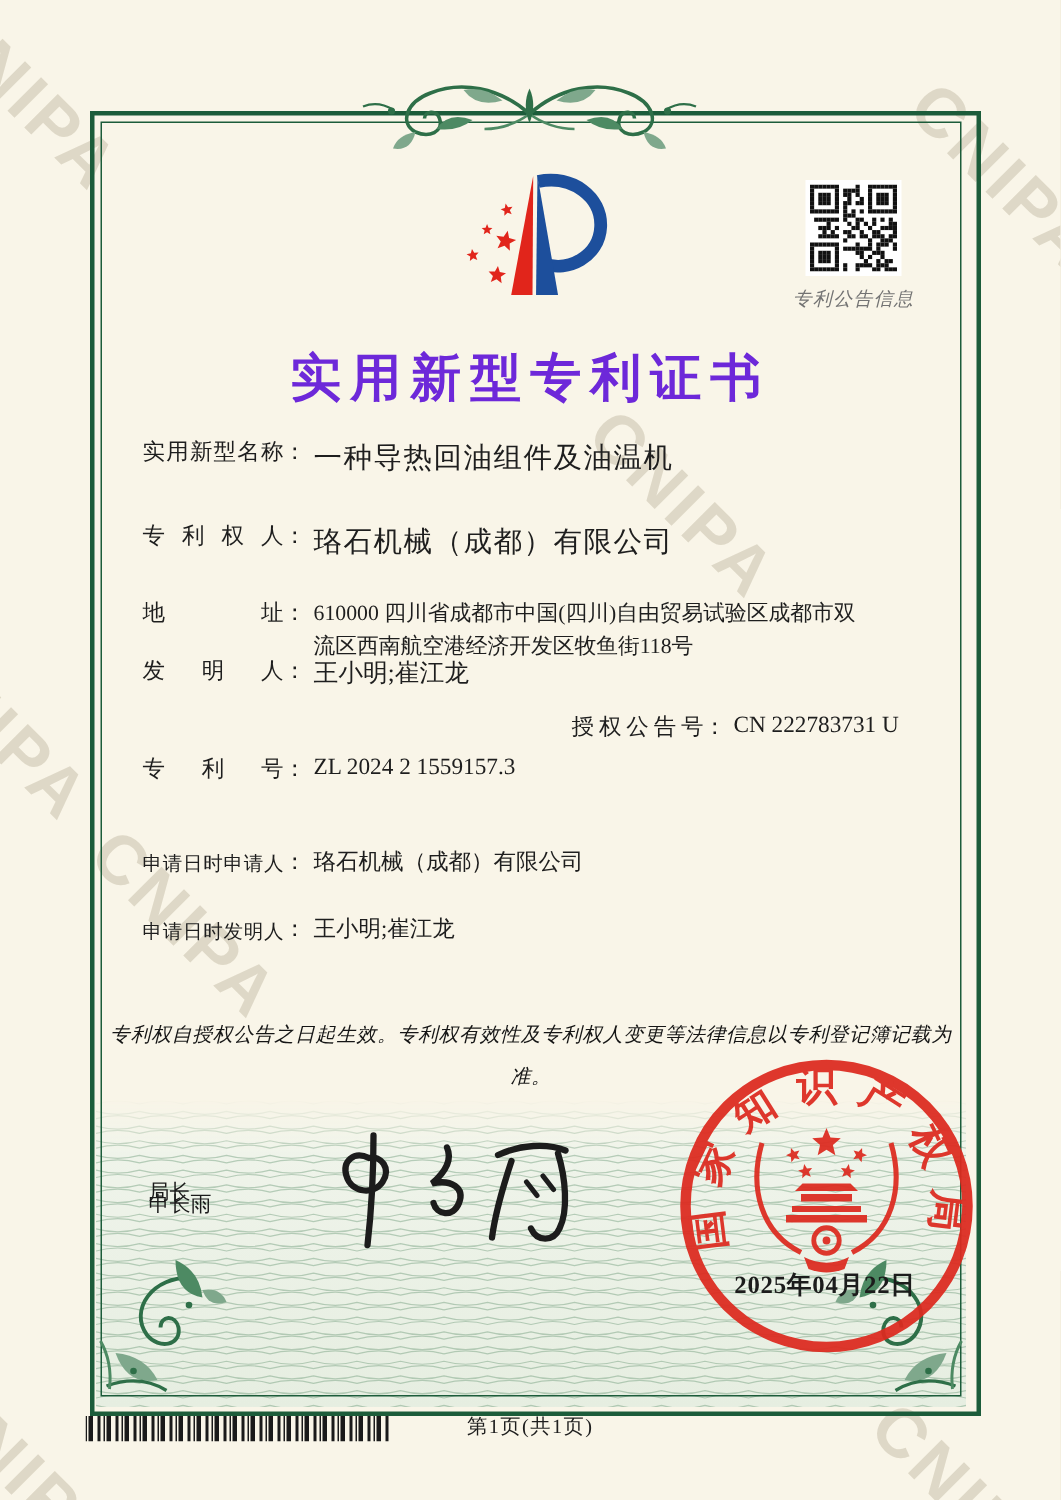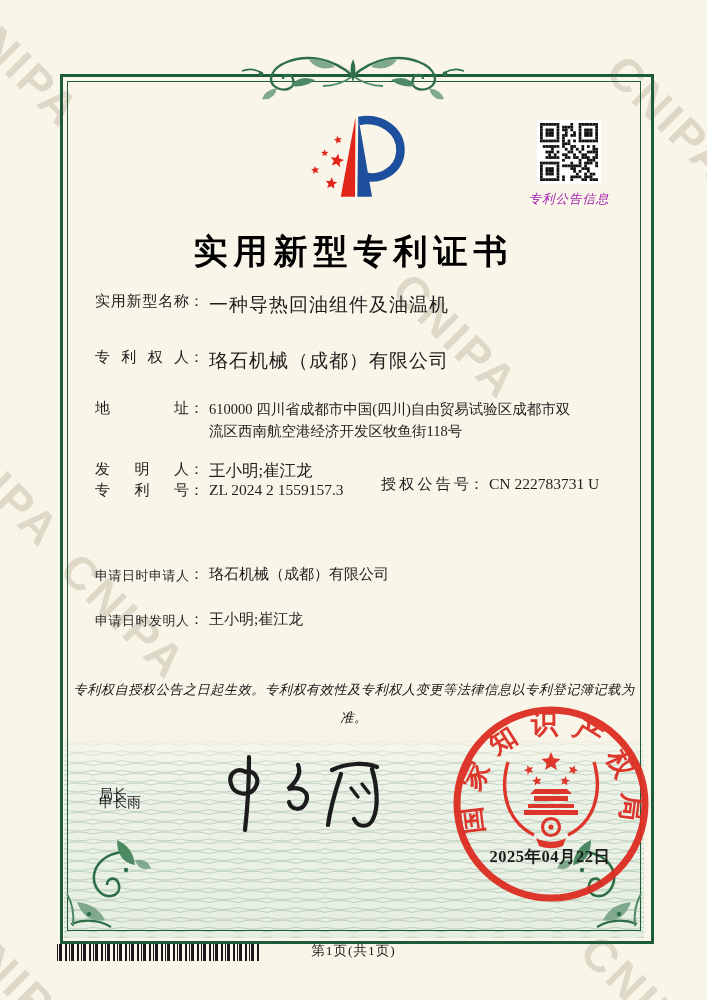--- a/index.html
+++ b/index.html
@@ -31,25 +31,25 @@
   }
   .guilloche svg{display:block;width:100%;height:100%;}
   .ornament{position:absolute; z-index:3;}
   .content{position:absolute; inset:0; z-index:4;}
   .cert-no{position:absolute; left:95px; top:120px; font-size:16px; letter-spacing:1px;}
   .logo{position:absolute; left:284px; top:108px; width:142px; height:96px;}
   .qr{position:absolute; left:537px; top:120px; width:64px; height:64px; background:#fff; padding:3px; box-sizing:border-box;}
   .qr svg{display:block;width:58px;height:58px;}
   .qr-caption{
     position:absolute; left:510px; top:191px; width:118px; text-align:center;
-    font-size:12.5px; font-style:italic; color:#a21caf; letter-spacing:1px;
+    font-size:12.5px; font-style:italic; color:#737373; letter-spacing:1px;
   }
   .title{
     position:absolute; left:0; right:0; top:206px; text-align:center;
-    font-size:34px; font-weight:bold; letter-spacing:6px; color:#000000;
+    font-size:34px; font-weight:bold; letter-spacing:6px; color:#6d28d9;
   }
   .row{position:absolute; left:95px; font-size:15px; white-space:nowrap;}
   .lbl{display:inline-block; width:94px; text-align:justify; text-align-last:justify; vertical-align:top;}
   .colon{display:inline-block; width:15px; vertical-align:top;}
   .val{margin-left:5px; vertical-align:top;}
   .row.small-label .lbl{font-size:13px; padding-top:2px;}
   .val.v-lg{font-size:19px; letter-spacing:1px;}
   .val.v-md{font-size:16.5px;}
   .val.v-sm{font-size:15px;}
   .val.v-num{font-size:15.5px;}
@@ -425,24 +425,24 @@
     <div class="row" style="top:292px">
       <span class="lbl">实用新型名称</span><span class="colon">：</span><span class="val v-lg">一种导热回油组件及油温机</span>
     </div>
     <div class="row" style="top:348px">
       <span class="lbl">专利权人</span><span class="colon">：</span><span class="val v-lg">珞石机械（成都）有限公司</span>
     </div>
     <div class="row wrap" style="top:399px">
       <span class="lbl">地址</span><span class="colon">：</span><span class="val">610000 四川省成都市中国(四川)自由贸易试验区成都市双
 流区西南航空港经济开发区牧鱼街118号</span>
     </div>
-    <div class="row" style="top:460px">
+    <div class="row" style="top:438px">
       <span class="lbl">发明人</span><span class="colon">：</span><span class="val v-md">王小明;崔江龙</span>
     </div>
-    <div class="row" style="top:481px">
+    <div class="row" style="top:503px">
       <span class="lbl">专利号</span><span class="colon">：</span><span class="val v-num">ZL 2024 2 1559157.3</span>
     </div>
     <div class="row rcol" style="top:475px">
       <span class="lbl">授权公告号</span><span class="colon">：</span><span class="val v-num">CN 222783731 U</span>
     </div>
     <div class="row small-label" style="top:565px">
       <span class="lbl">申请日时申请人</span><span class="colon">：</span><span class="val v-sm">珞石机械（成都）有限公司</span>
     </div>
     <div class="row small-label" style="top:610px">
       <span class="lbl">申请日时发明人</span><span class="colon">：</span><span class="val v-sm">王小明;崔江龙</span>

